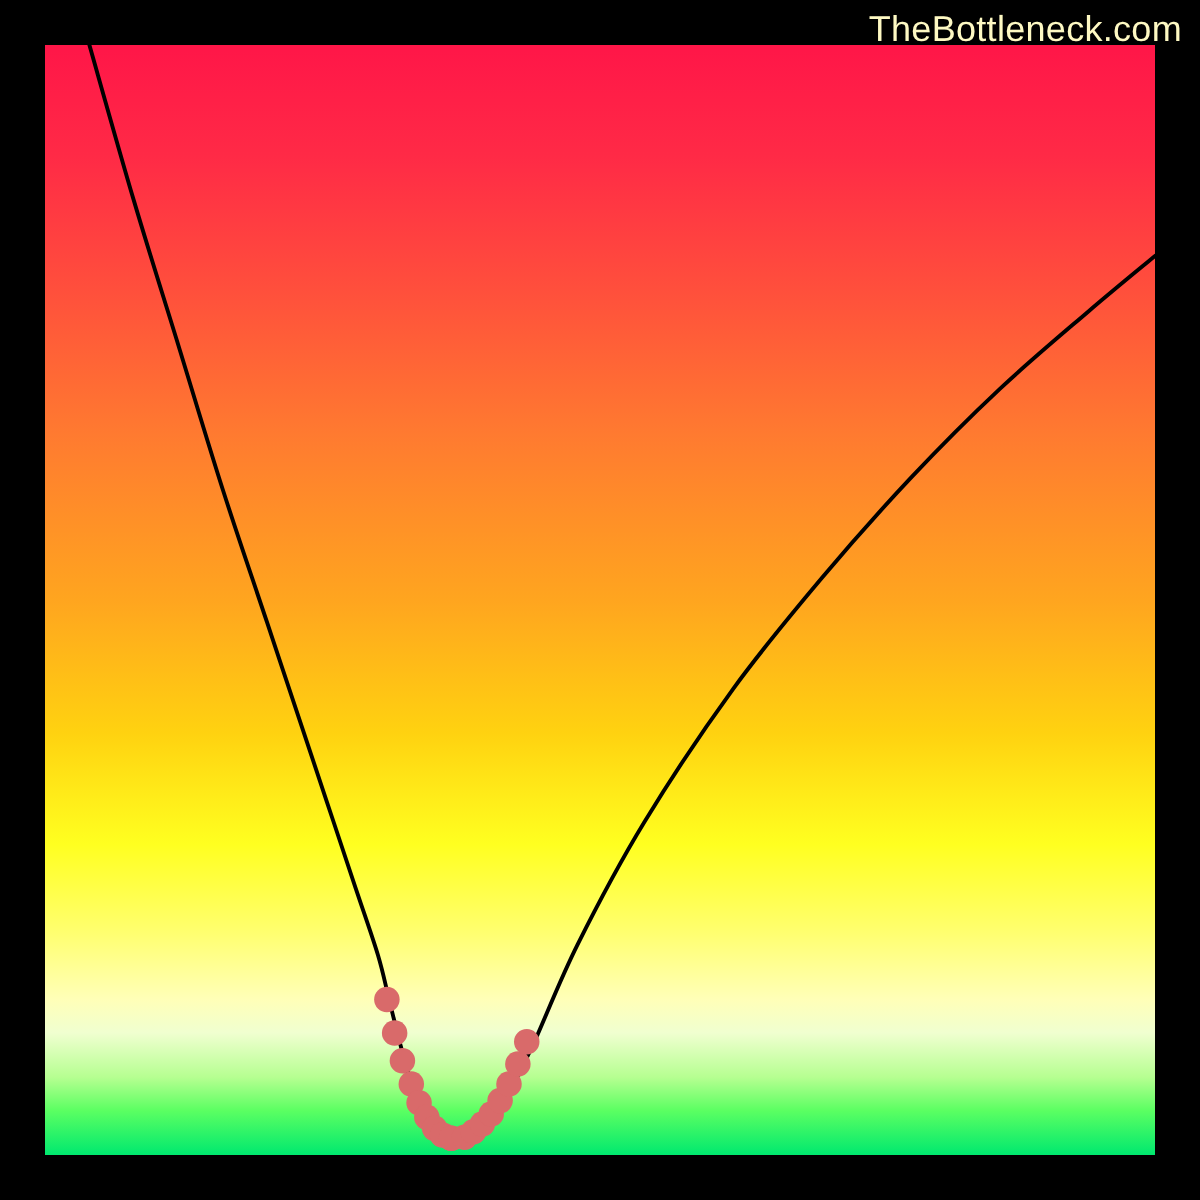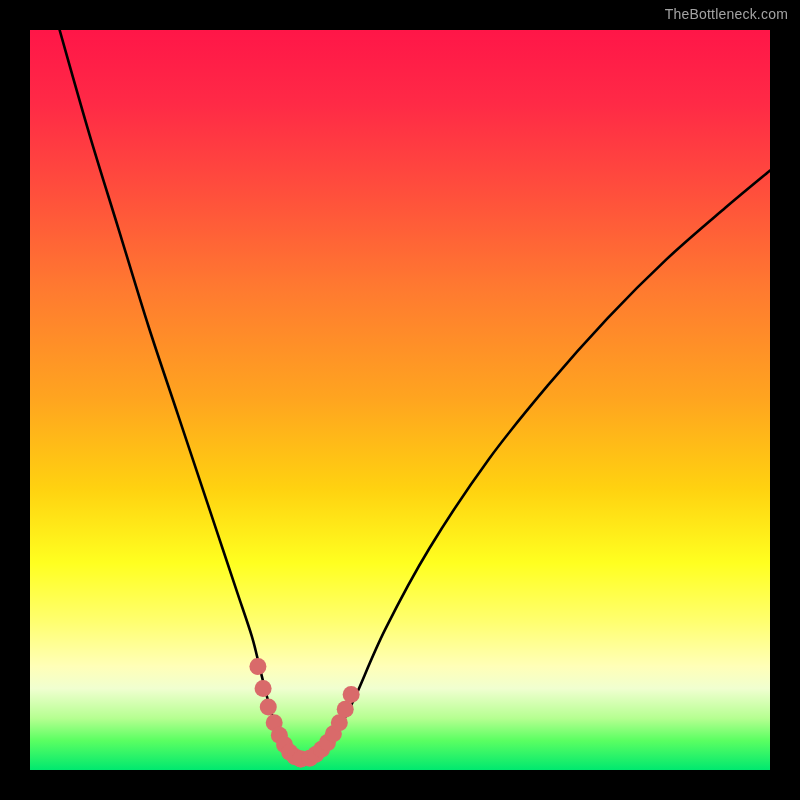--- a/index.html
+++ b/index.html
@@ -39,22 +39,22 @@
       #f0ffd0 89%,
       #b6ff91 93%,
       #5bff62 96%,
       #00e86f 100%
     );
   }
   .watermark {
     position: absolute;
     top: 6px;
     right: 12px;
-    color: #a3a3a3;
-    font-size: 14px;
+    color: #fef9c3;
+    font-size: 24px;
     font-weight: 500;
     letter-spacing: 0.2px;
     user-select: none;
   }
   svg.curves {
     position: absolute;
     left: 0;
     top: 0;
     width: 740px;
     height: 740px;

